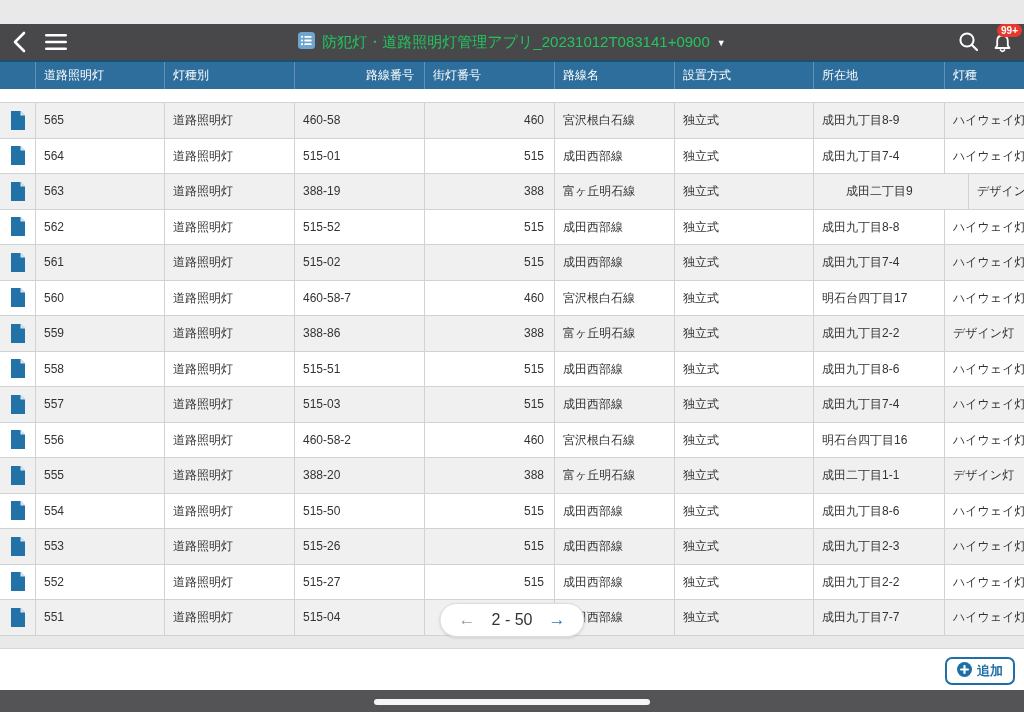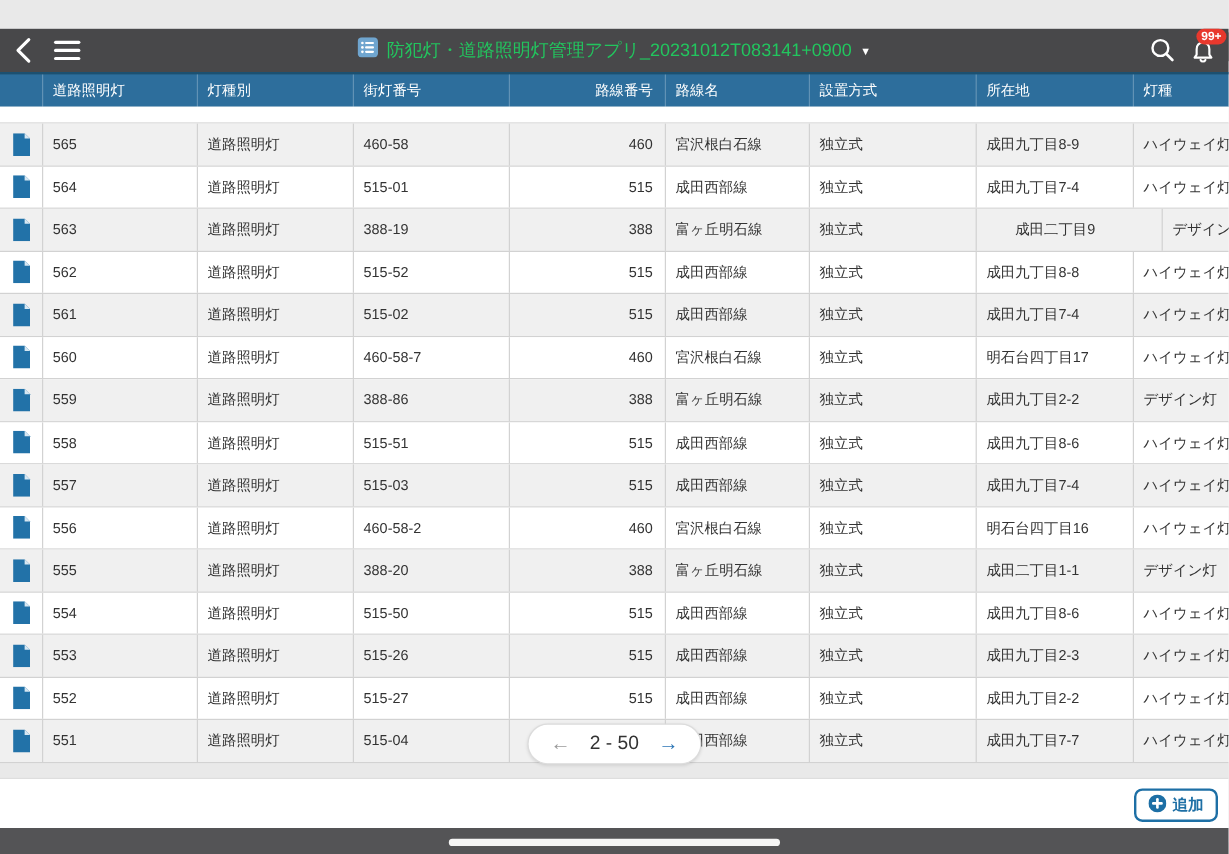--- a/index.html
+++ b/index.html
@@ -139,22 +139,22 @@
       </svg>
     </div>
     <div class="nav-badge">99+</div>
   </div>
 
   <div class="tablewrap">
     <div class="thead">
         <div class="hcell" style="width: 36px;"></div>
         <div class="hcell" style="width: 129px;">道路照明灯</div>
         <div class="hcell" style="width: 130px;">灯種別</div>
+        <div class="hcell" style="width: 130px; text-align: right; padding-right: 10px;">路線番号</div>
         <div class="hcell" style="width: 130px;">街灯番号</div>
-        <div class="hcell" style="width: 130px; text-align: right; padding-right: 10px;">路線番号</div>
         <div class="hcell" style="width: 120px;">路線名</div>
         <div class="hcell" style="width: 139px;">設置方式</div>
         <div class="hcell" style="width: 131px;">所在地</div>
         <div class="hcell" style="width: 79px;">灯種</div>
       </div>
     <div class="tbody">
         <div class="trow clipped"></div>
         <div class="trow">
           <div class="cell iconcell" style="width: 36px;">
             <svg width="16" height="19" viewBox="0 0 16 19">

